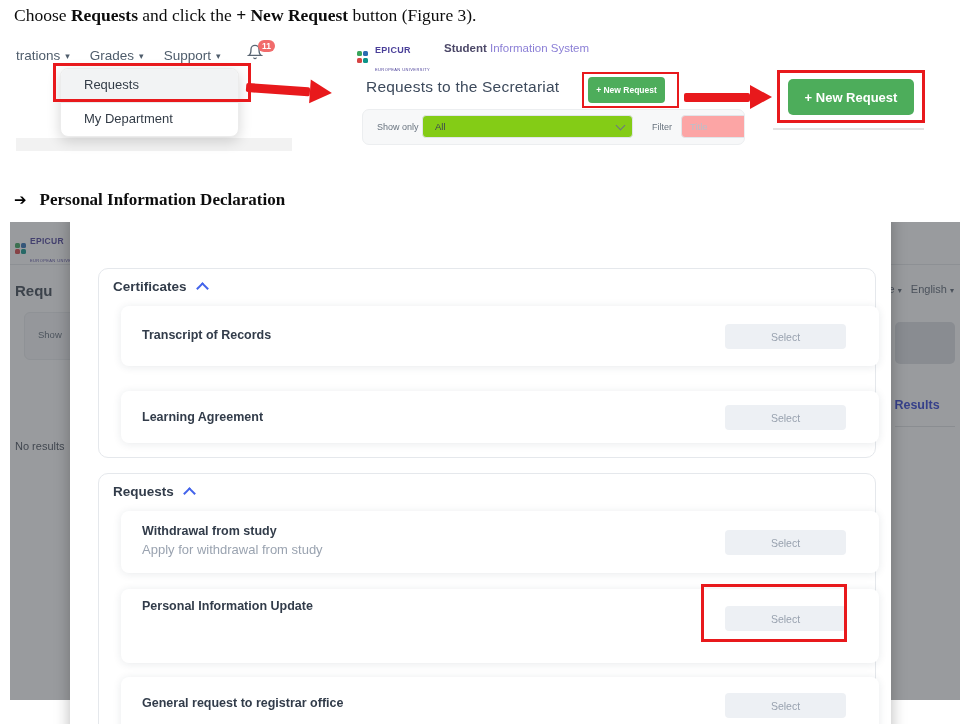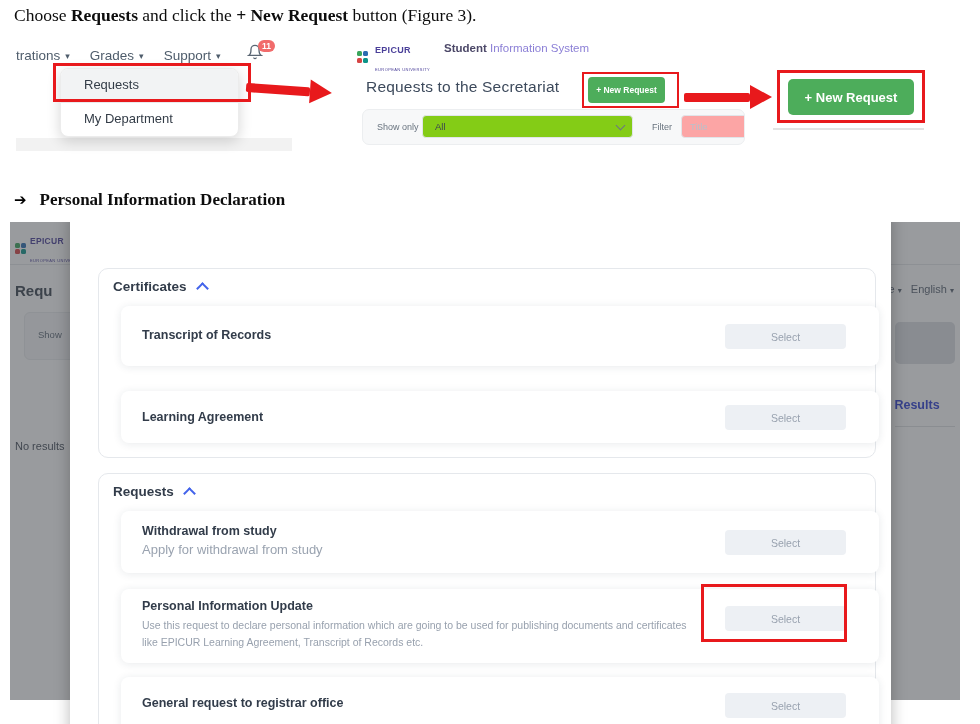--- a/index.html
+++ b/index.html
@@ -200,21 +200,20 @@
           <span class="sec-title">Requests</span>
           <span class="caret-up"></span>
         </div>
         <div class="card" style="top:37px;height:62px;">
           <span class="card-title" style="top:13px;">Withdrawal from study</span>
           <span class="card-sub" style="top:31px;">Apply for withdrawal from study</span>
           <div class="btn-select" style="top:19px;">Select</div>
         </div>
         <div class="card" style="top:115px;height:74px;">
           <span class="card-title" style="top:10px;">Personal Information Update</span>
-          <span class="card-desc" style="top:28px;">Use this request to declare personal information which are going to be used for publishing documents and certificates like EPICUR Learning Agreement, Transcript of Records etc.</span>
           <div class="btn-select" style="top:17px;">Select</div>
         </div>
         <div class="card" style="top:203px;height:70px;">
           <span class="card-title" style="top:19px;">General request to registrar office</span>
           <div class="btn-select" style="top:16px;">Select</div>
         </div>
       </div>
     </div>
 
     <div class="abs redbox" style="left:691px;top:362px;width:146px;height:58px;z-index:5;"></div>

